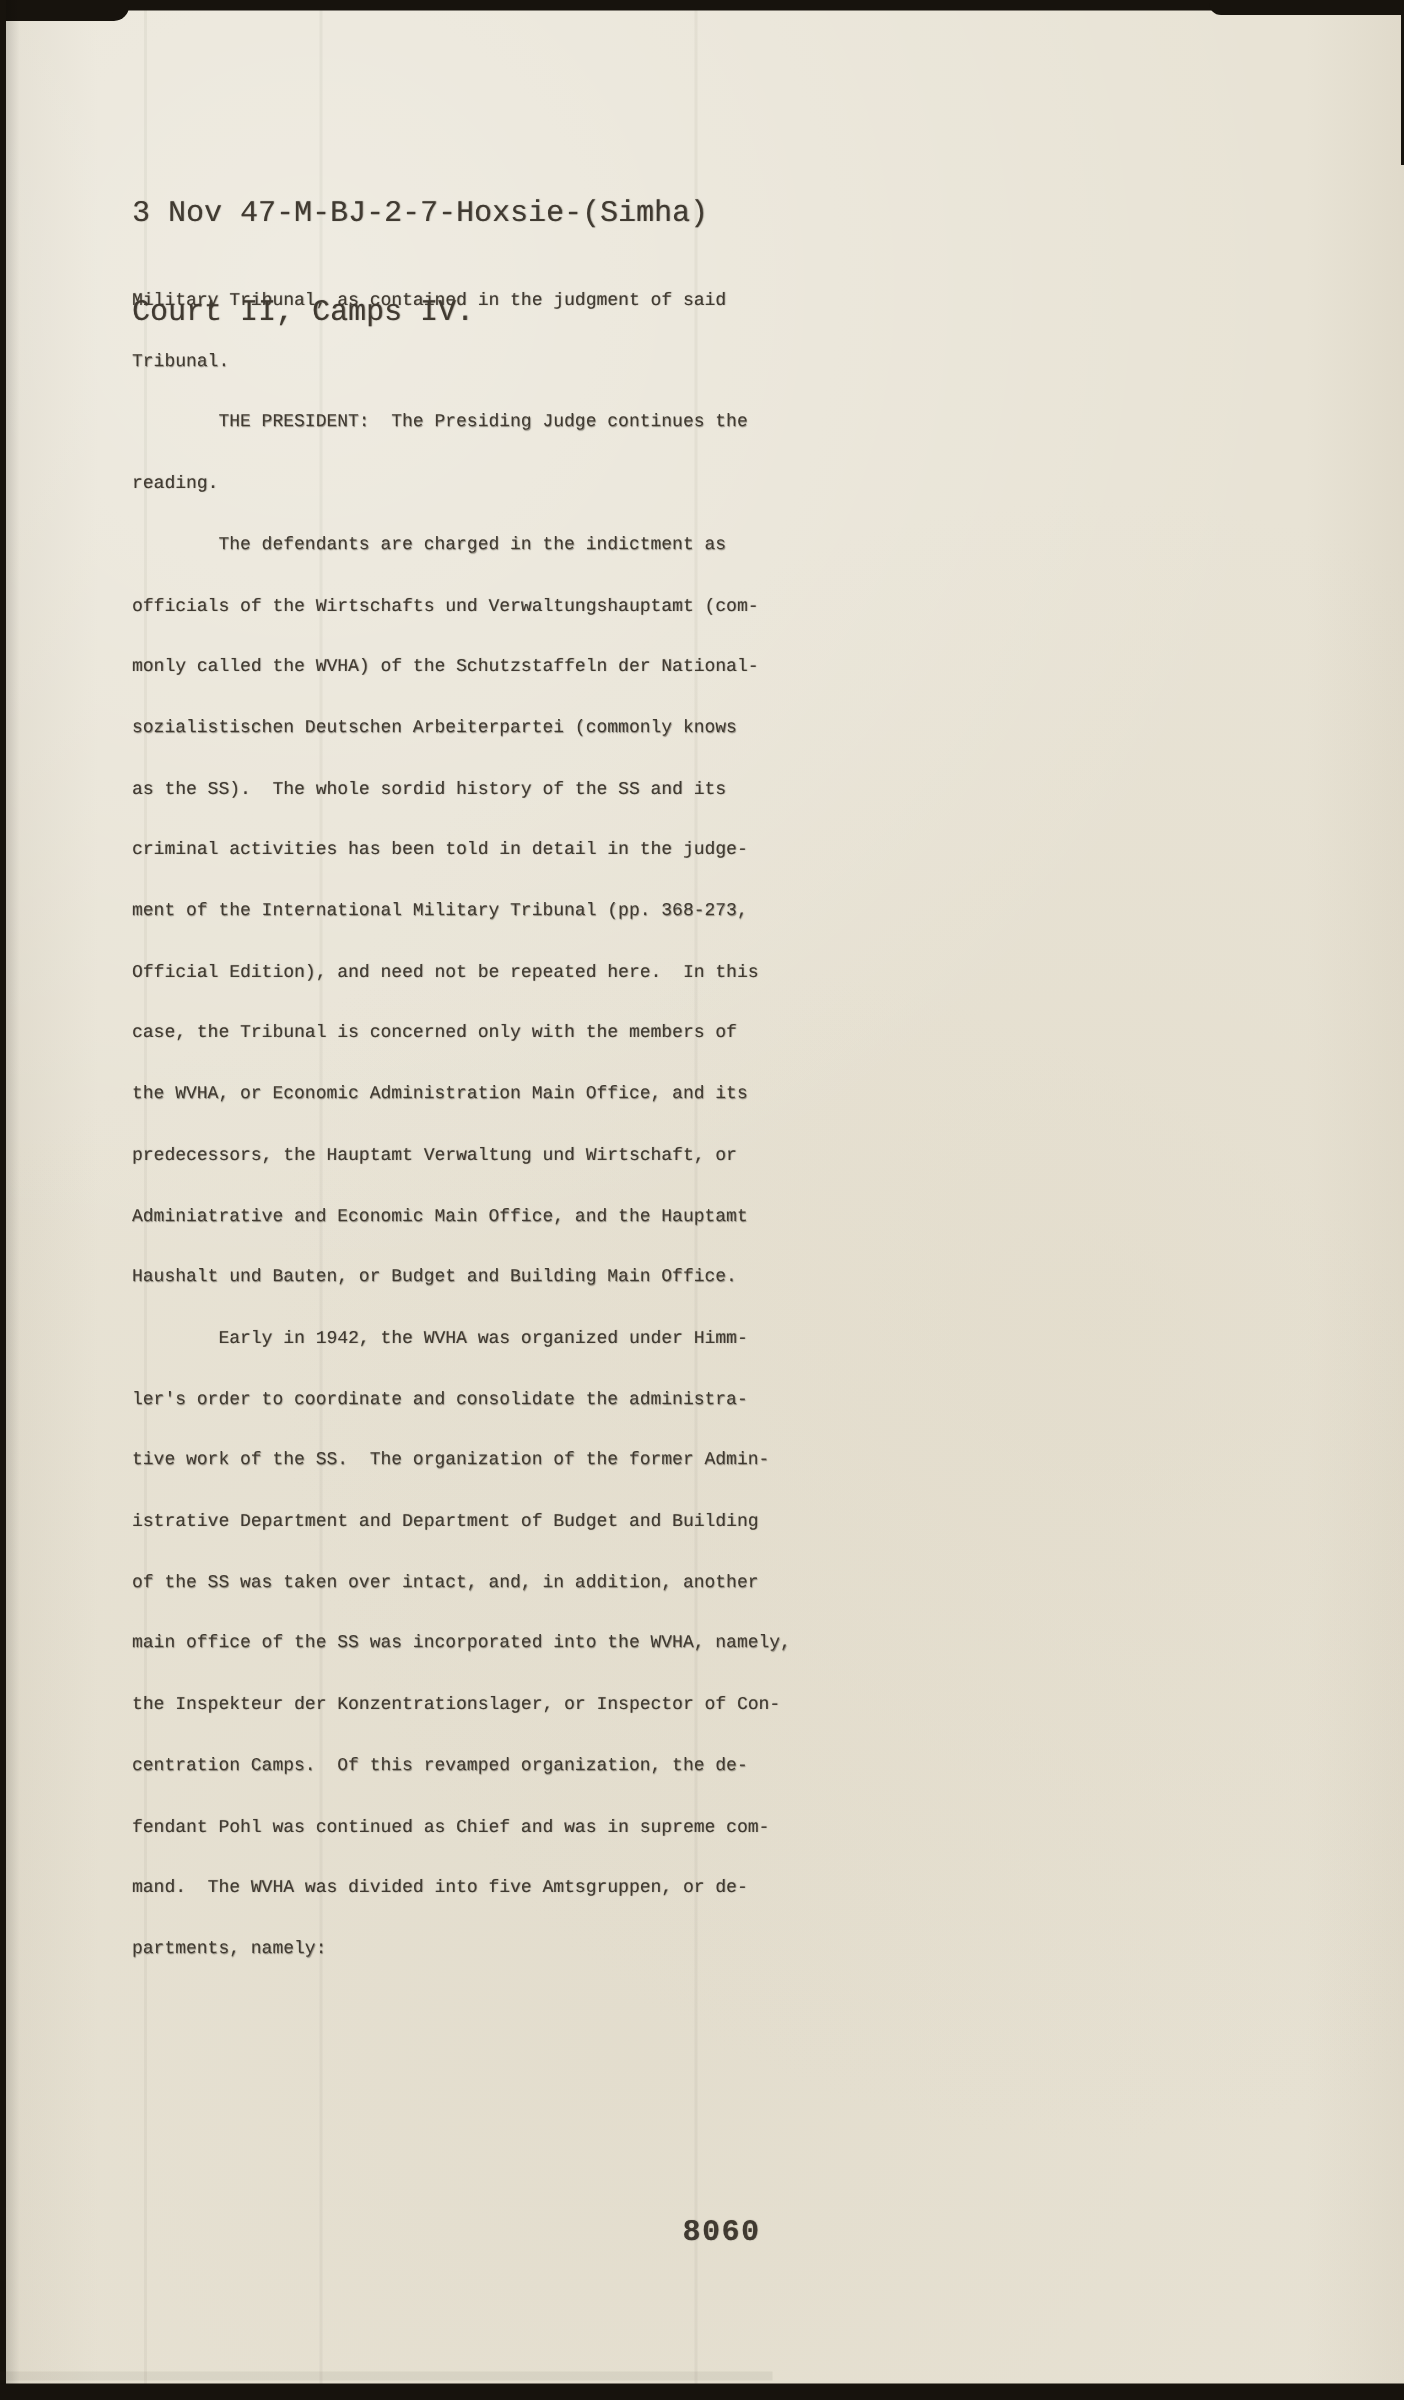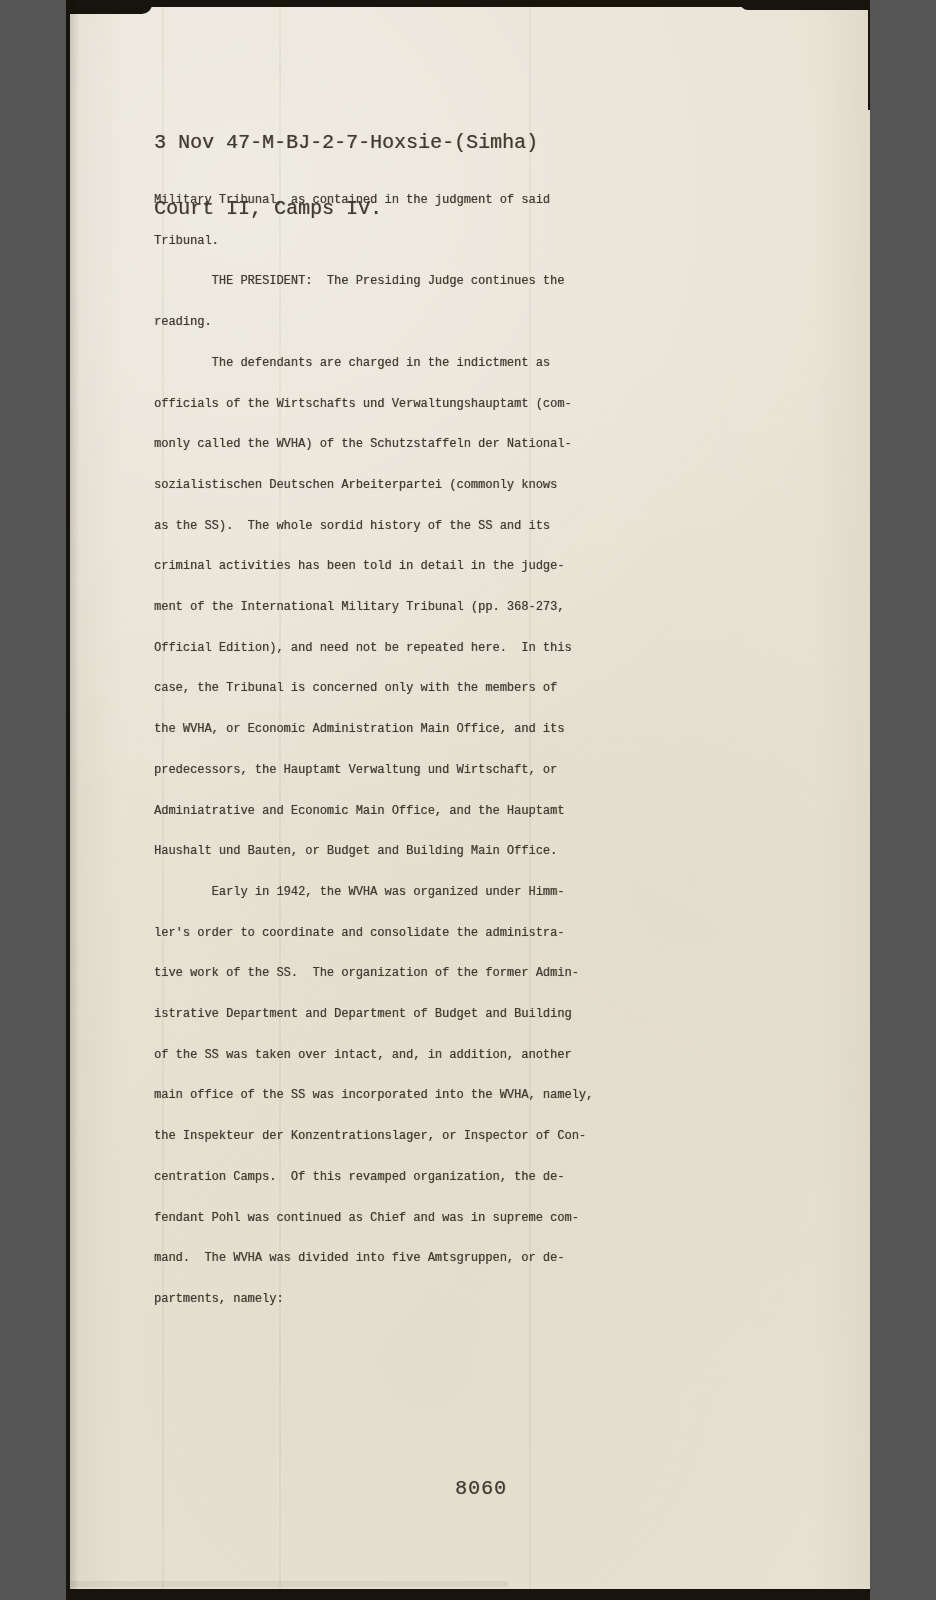--- a/index.html
+++ b/index.html
@@ -1,18 +1,18 @@
 <!DOCTYPE html>
 <html><head>
 <meta charset="utf-8">
 <style>
   html,body{margin:0;padding:0;background:#555;}
   .scan{
     position:relative;
-    width:804px;height:1600px;
+    width:936px;height:1600px;
     margin:0 auto;
     overflow:hidden;
     background-color:#e8e3d5;
     background-image:
       radial-gradient(circle at 22% 12%, rgba(255,255,255,0.30), transparent 42%),
       radial-gradient(circle at 78% 55%, rgba(221,213,194,0.35), transparent 48%),
       radial-gradient(circle at 45% 85%, rgba(215,207,187,0.30), transparent 50%),
       linear-gradient(90deg, rgba(170,160,140,0.16) 0%, rgba(0,0,0,0) 7%, rgba(0,0,0,0) 93%, rgba(190,180,160,0.20) 100%);
     font-family:"Liberation Mono","DejaVu Sans Mono",monospace;
     color:#403a31;
@@ -28,21 +28,21 @@
   .body-lines{
     position:absolute;left:88px;top:180px;
     font-size:12px;line-height:40.7px;
   }
   .line{white-space:pre;}
   .footer{
     position:absolute;left:0;top:1477px;width:100%;
     text-align:center;font-size:20px;
     padding-left:26px;box-sizing:border-box;
     letter-spacing:1px;
-    font-weight:normal;
+    font-weight:bold;
   }
   
   .edge{position:absolute;background:#17130d;}
   .edge-top{top:0;left:0;right:0;height:7px;}
   .edge-top-blob{top:0;left:0;width:86px;height:14px;border-radius:0 0 10px 3px;}
   .edge-top-right{top:0;right:0;width:130px;height:10px;border-radius:0 0 0 8px;}
   .edge-left{top:0;left:0;width:4px;height:1600px;}
   .edge-left-shadow{position:absolute;top:0;left:4px;width:9px;height:1600px;
     background:linear-gradient(90deg, rgba(0,0,0,0.12), rgba(0,0,0,0));}
   .edge-bottom{bottom:0;left:0;right:0;height:11px;}

